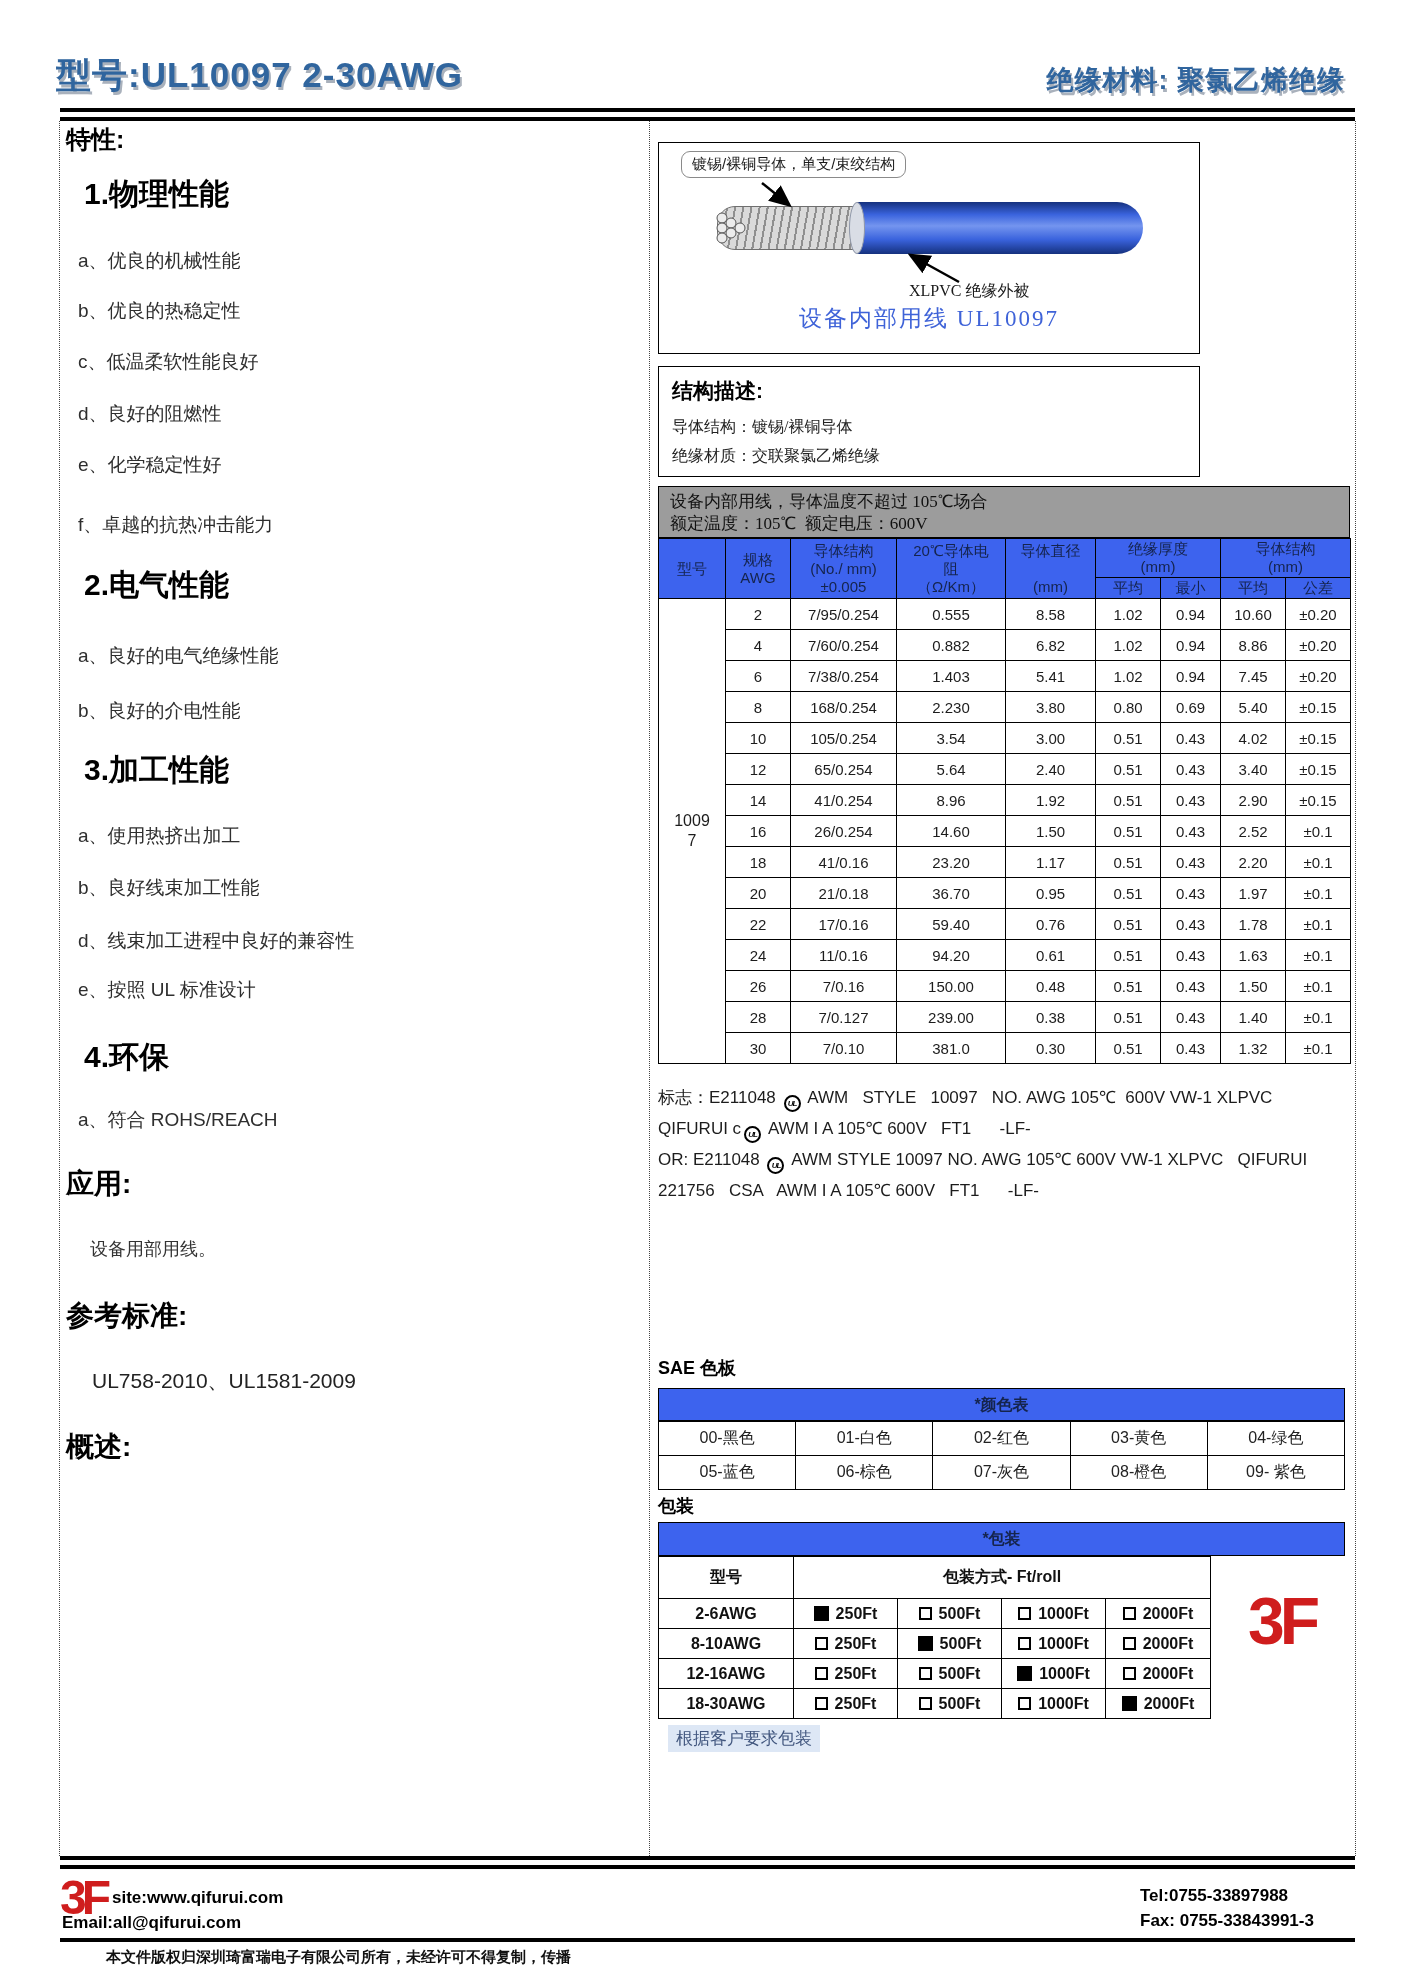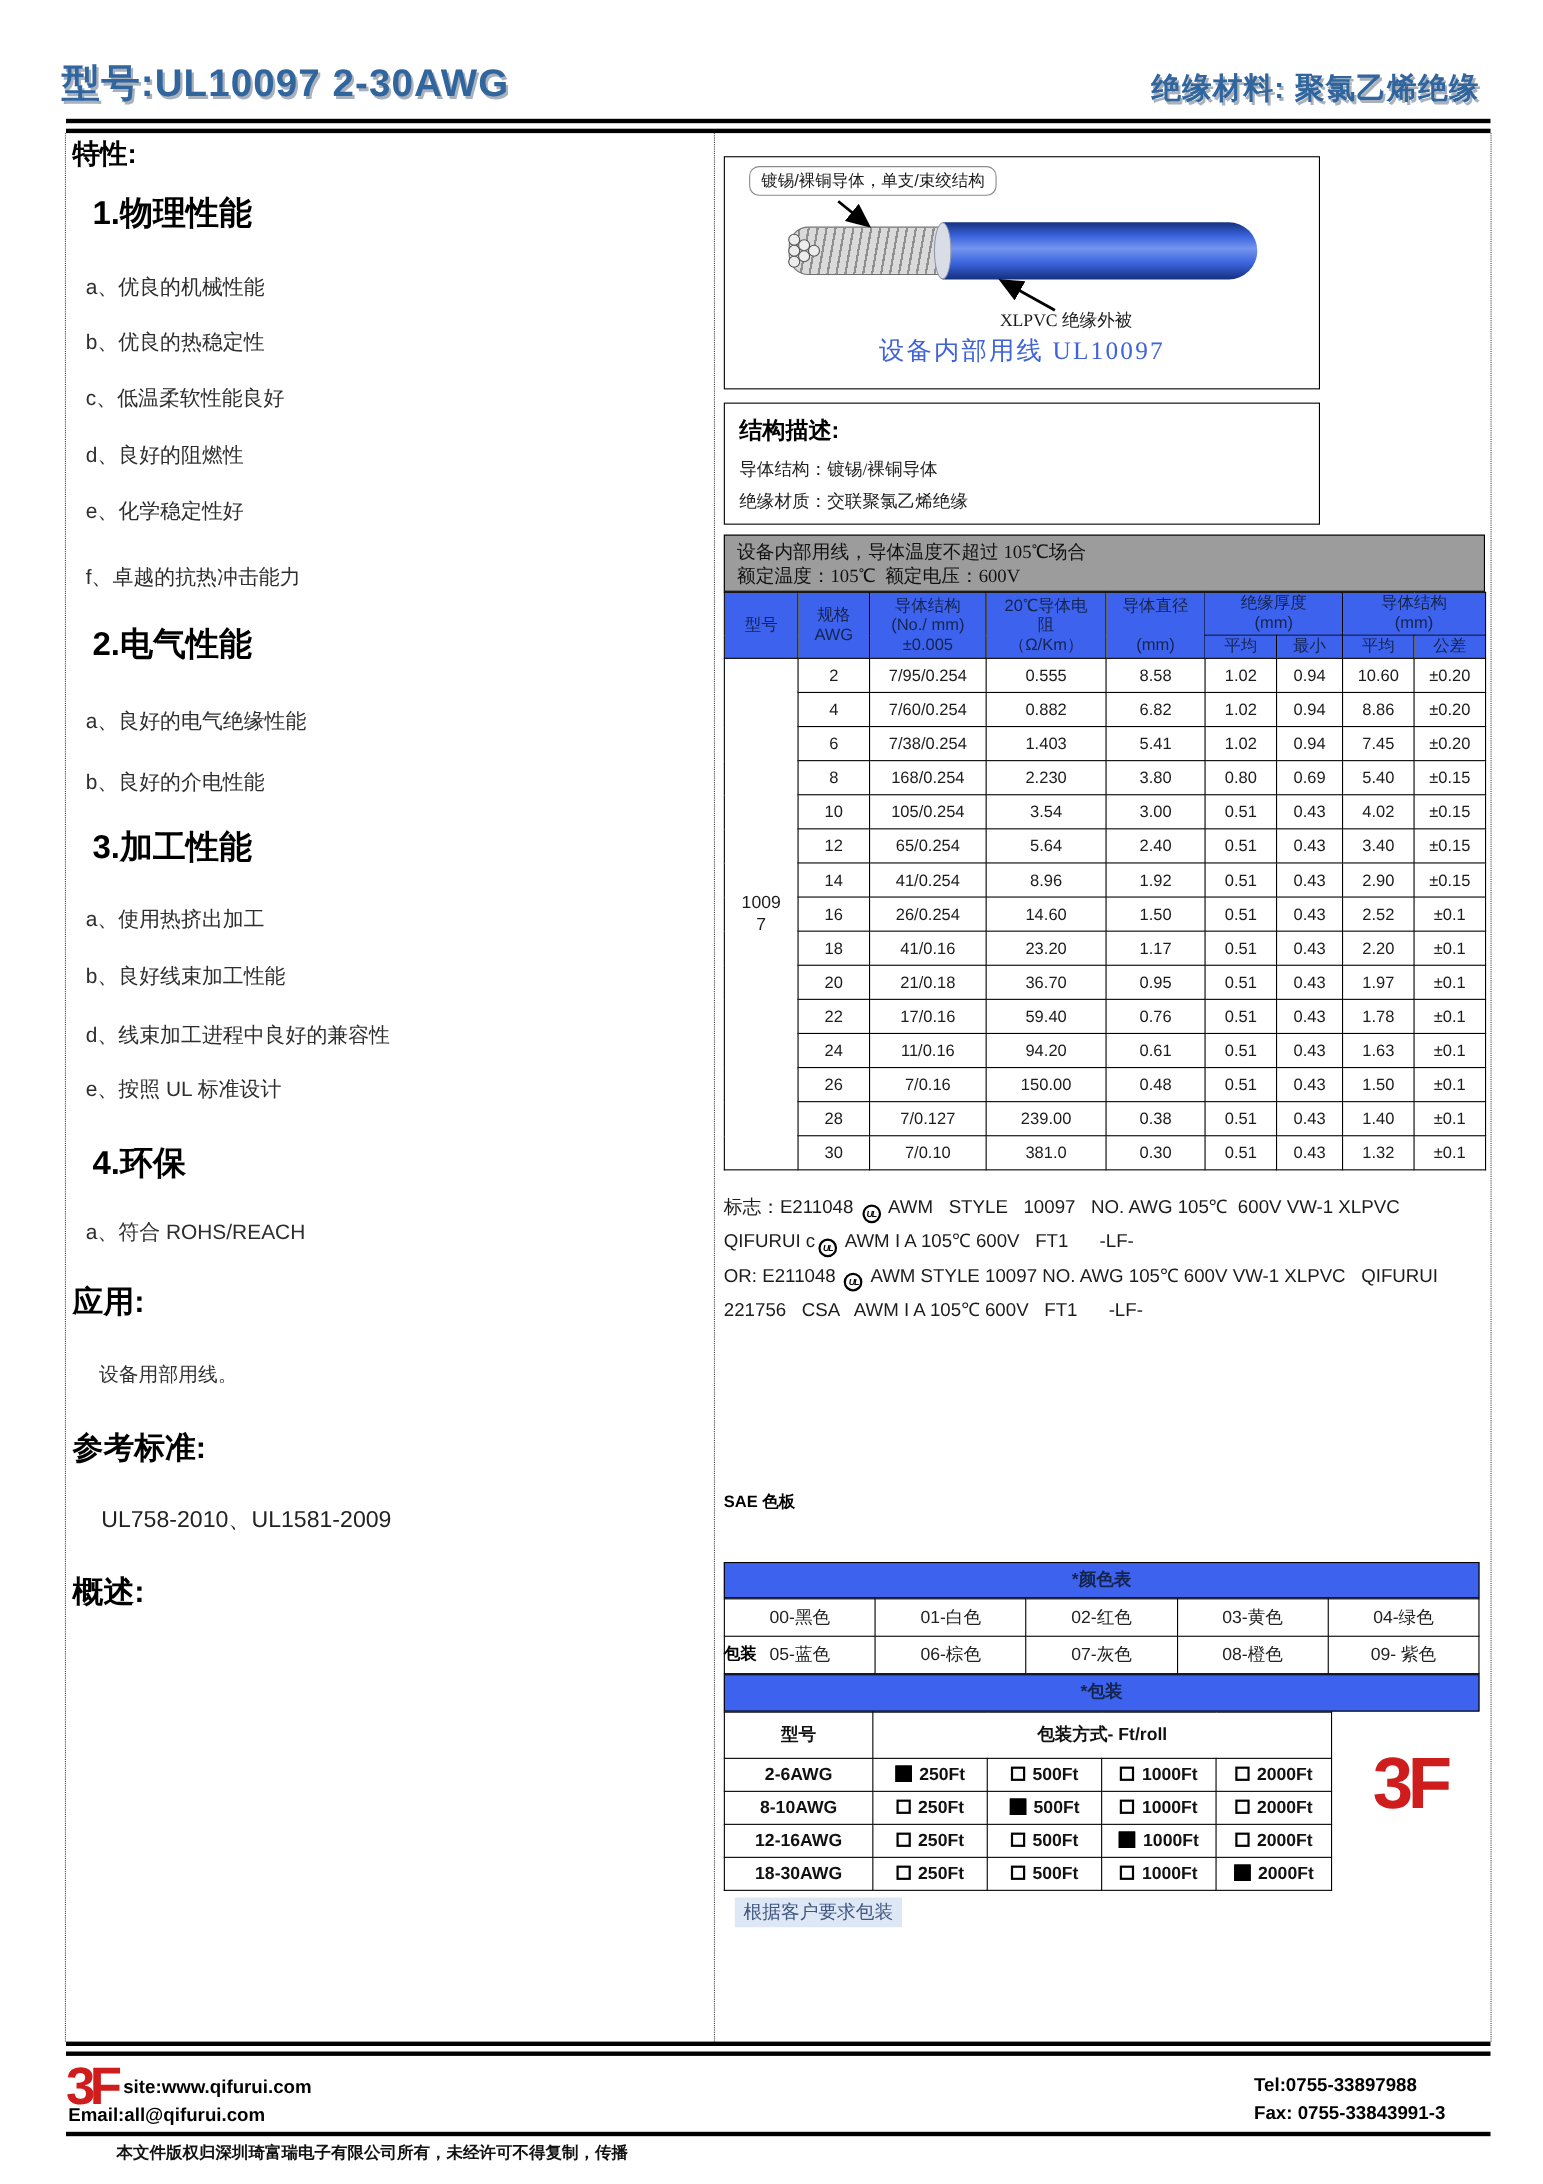--- a/index.html
+++ b/index.html
@@ -51,23 +51,23 @@
   .spec-table th { background:var(--accent); color:var(--navy); font-weight:normal; font-size:15px; white-space:pre-line; line-height:18px; padding:1px 0; }
   .spec-table tbody td { font-size:15px; color:#1c1c1c; height:31px; padding:0 2px; background:#fff; }
   .model-cell { font-size:16px !important; word-break:break-all; padding:0 13px !important; line-height:20px; }
 
   
   .marking { left:658px; top:1082px; width:694px; font-size:17px; color:#1c1c1c; }
   .marking .mline { height:31px; line-height:31px; white-space:pre; }
   .ul-mark { display:inline-flex; align-items:center; justify-content:center; width:17px; height:17px; border:2px solid #000; border-radius:50%; font-size:8px; font-weight:bold; font-style:italic; letter-spacing:-1px; vertical-align:-3px; margin:0 3px; color:#000; background:#fff; }
 
   
-  .sect-label { font-size:15px; font-weight:bold; color:#000; white-space:nowrap; }
+  .sect-label { font-size:18px; font-weight:bold; color:#000; white-space:nowrap; }
   .bar { background:var(--accent); color:var(--navy); font-weight:bold; font-size:16px; text-align:center; border:1px solid #000; }
-  .color-table { left:658px; top:1420px; }
+  .color-table { left:658px; top:1388px; }
   .color-table .bar { width:687px; height:33px; line-height:31px; }
   .color-table table { width:687px; }
   .color-table td { border:1px solid #000; height:34px; text-align:center; font-size:16px; color:#222; background:#fff; }
 
   .pack-bar { left:658px; top:1522px; width:687px; height:34px; line-height:32px; }
   .pack-table { left:658px; top:1556px; }
   .pack-table table { width:552px; }
   .pack-table td { border:1px solid #000; text-align:center; background:#fff; color:#111; }
   .pack-sub td { height:42px; font-size:16px; font-weight:bold; }
   .pack-row td { height:30px; font-size:16px; font-weight:bold; }

